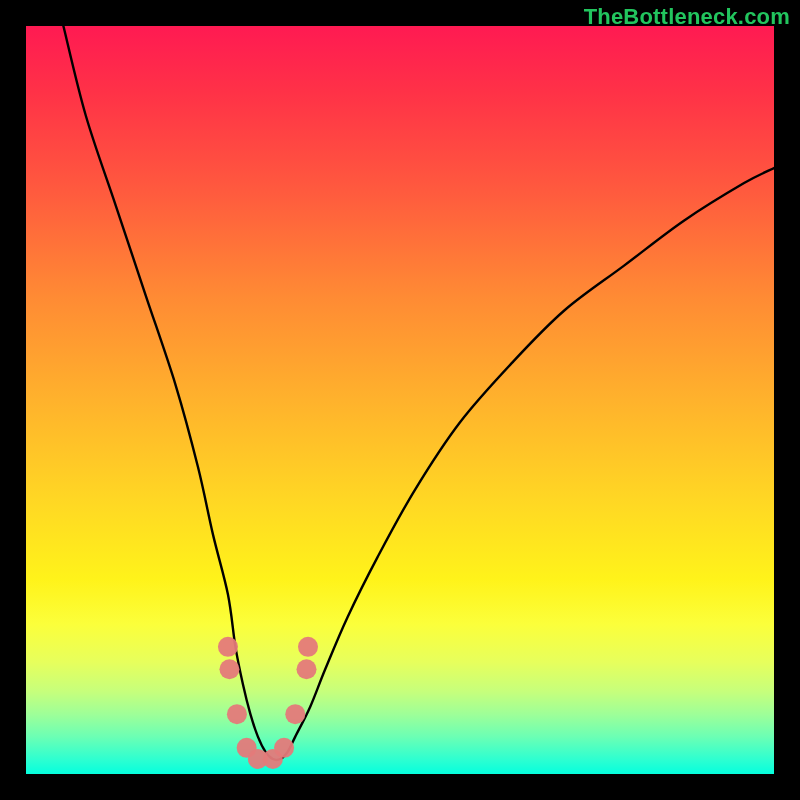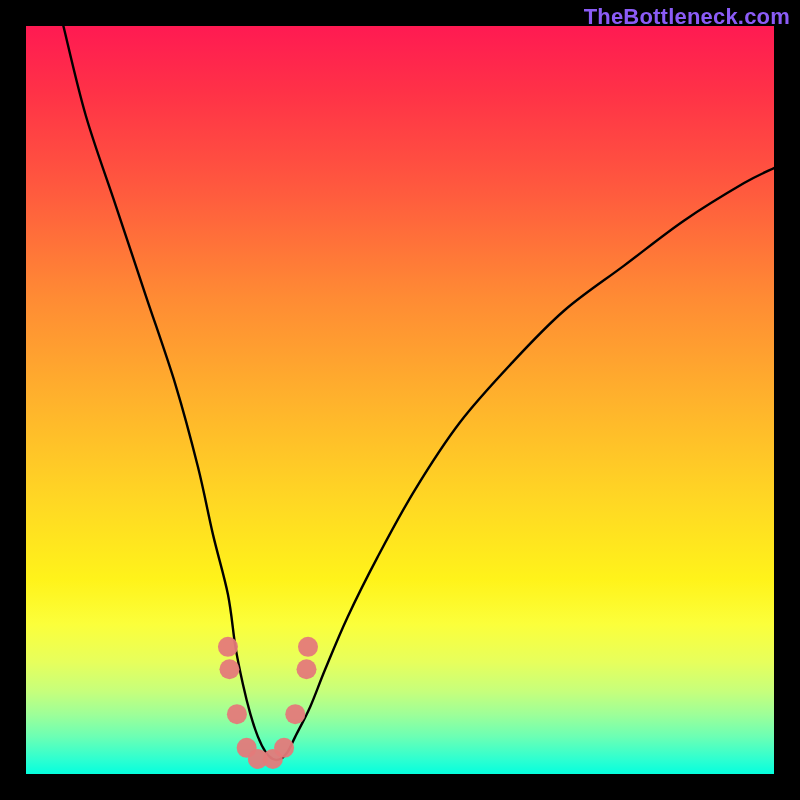--- a/index.html
+++ b/index.html
@@ -15,21 +15,21 @@
     width: 800px;
     height: 800px;
     background: #000;
   }
   .watermark {
     position: absolute;
     top: 4px;
     right: 10px;
     font-size: 22px;
     font-weight: 600;
-    color: #8b5cf6;
+    color: #22c55e;
     letter-spacing: 0.2px;
     z-index: 5;
   }
   .plot-wrap {
     position: absolute;
     left: 26px;
     top: 26px;
     width: 748px;
     height: 748px;
     overflow: hidden;

